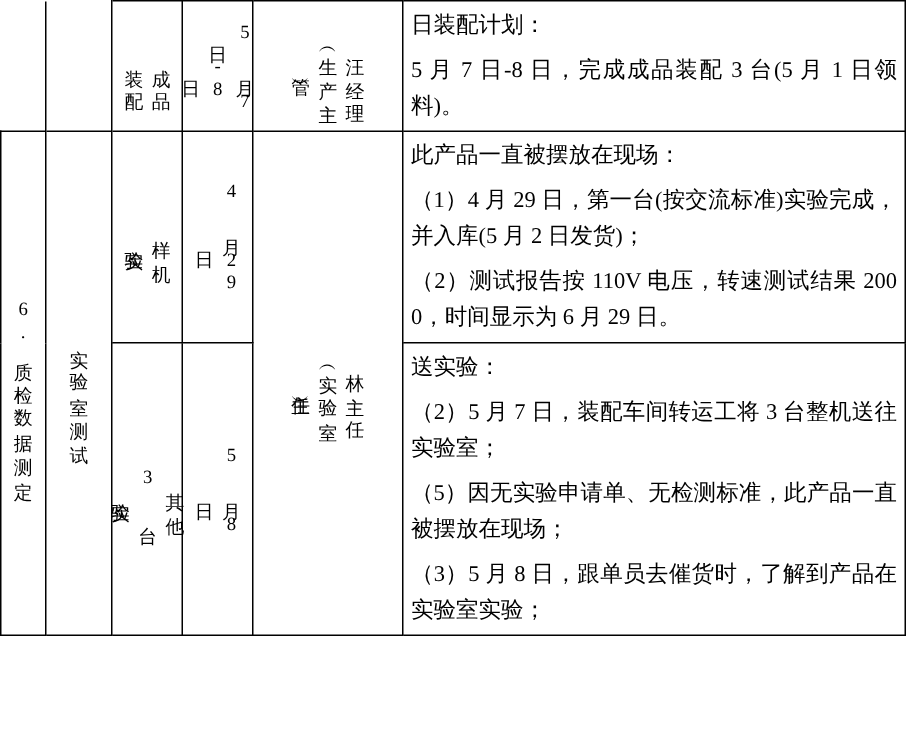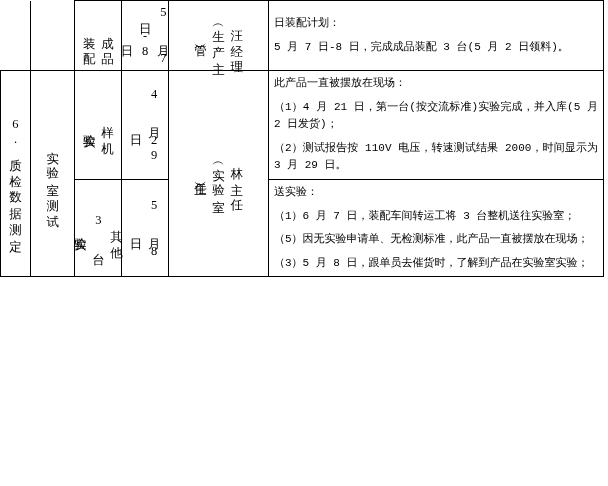--- a/index.html
+++ b/index.html
@@ -54,26 +54,25 @@
   .cell-center {
     text-align: center;
   }
   .cell-vert-wrap {
     display: flex;
     align-items: center;
     justify-content: center;
     height: 100%;
   }
   .narrow-text {
-    font-size: 11px;
+    font-size: 15px;
     text-align: justify;
     text-justify: inter-ideograph;
     line-height: 1.6;
     word-break: break-all;
-    font-family: Liberation Mono, monospace;
   }
   .para {
     margin: 0 0 6px 0;
     text-align: justify;
     word-break: break-all;
   }
   .para:last-child { margin-bottom: 0; }
   .desc-cell {
     vertical-align: top;
     padding: 5px 7px 5px 7px;
@@ -113,21 +112,21 @@
         </td>
         <td class="cell-center" colspan="2">
           <div class="cell-vert-wrap">
             <div class="vert">汪 经 理
 （生 产 主
 管）</div>
           </div>
         </td>
         <td class="desc-cell">
           <p class="para narrow-text">日装配计划：</p>
-          <p class="para narrow-text">5 月 7 日-8 日，完成成品装配 3 台(5 月 2 日领料)。</p>
+          <p class="para narrow-text">5 月 7 日-8 日，完成成品装配 3 台(5 月 1 日领料)。</p>
         </td>
       </tr>
 
       <tr>
         <td rowspan="2" class="cell-center">
           <div class="cell-vert-wrap">
             <div class="vert">6.</div>
           </div>
           <div class="cell-vert-wrap" style="margin-top:2px;">
             <div class="vert">质 检 数 据 测 定</div>
@@ -152,41 +151,41 @@
         </td>
         <td class="cell-center" colspan="2" rowspan="2">
           <div class="cell-vert-wrap">
             <div class="vert">林 主 任
 （实 验 室
 主任）</div>
           </div>
         </td>
         <td class="desc-cell">
           <p class="para narrow-text">此产品一直被摆放在现场：</p>
-          <p class="para narrow-text">（1）4 月 21 日，第一台(按交流标准)实验完成，并入库(5 月 2 日发货)；</p>
-          <p class="para narrow-text">（2）测试报告按 110V 电压，转速测试结果 2000，时间显示为 3 月 29 日。</p>
+          <p class="para narrow-text">（1）4 月 29 日，第一台(按交流标准)实验完成，并入库(5 月 2 日发货)；</p>
+          <p class="para narrow-text">（2）测试报告按 110V 电压，转速测试结果 2000，时间显示为 6 月 29 日。</p>
         </td>
       </tr>
 
       <tr>
         <td class="cell-center">
           <div class="cell-vert-wrap">
             <div class="vert">其 他
 3 台
 实验</div>
           </div>
         </td>
         <td class="cell-center">
           <div class="cell-vert-wrap">
             <div class="vert">5 月 8
 日</div>
           </div>
         </td>
         <td class="desc-cell">
           <p class="para narrow-text">送实验：</p>
-          <p class="para narrow-text">（1）6 月 7 日，装配车间转运工将 3 台整机送往实验室；</p>
+          <p class="para narrow-text">（2）5 月 7 日，装配车间转运工将 3 台整机送往实验室；</p>
           <p class="para narrow-text">（5）因无实验申请单、无检测标准，此产品一直被摆放在现场；</p>
           <p class="para narrow-text">（3）5 月 8 日，跟单员去催货时，了解到产品在实验室实验；</p>
         </td>
       </tr>
     </tbody>
   </table>
 </div>
 
 </body></html>

